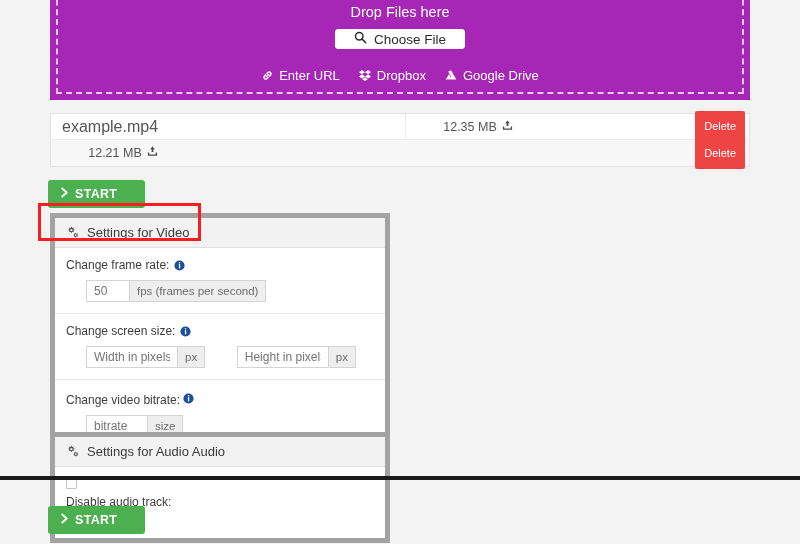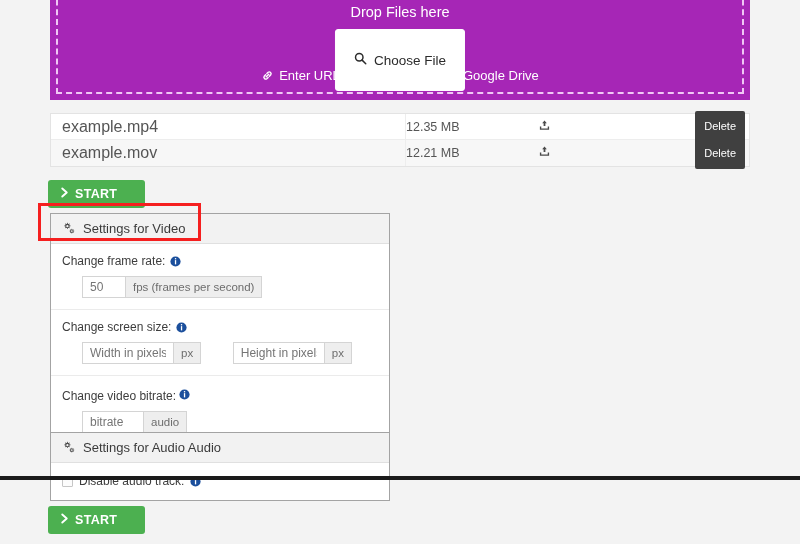--- a/index.html
+++ b/index.html
@@ -52,21 +52,21 @@
   }
   .choose-file {
     position: absolute;
     left: 50%;
     transform: translateX(-50%);
     top: 75px;
     background: #ffffff;
     color: #2b2b2b;
     border: 1px solid #ffffff;
     border-radius: 3px;
-    padding: 22px 18px;
+    padding: 1px 18px;
     font-size: 13.5px;
     cursor: pointer;
     display: flex;
     align-items: center;
     gap: 7px;
     white-space: nowrap;
   }
   .dz-links {
     position: absolute;
     left: 0;
@@ -119,39 +119,39 @@
     height: 100%;
     display: flex;
     align-items: center;
     overflow: hidden;
     white-space: nowrap;
   }
   .fr-size {
     flex: 0 0 150px;
     display: flex;
     align-items: center;
-    justify-content: space-between;
+    justify-content: center;
     gap: 5px;
     color: #555555;
     font-size: 12.5px;
     padding-right: 6px;
     box-sizing: border-box;
   }
   .fr-mid {
     flex: 1 1 auto;
   }
   .fr-actions {
     flex: 0 0 72px;
     display: flex;
     justify-content: flex-end;
     padding-right: 4px;
     box-sizing: border-box;
   }
   .delete-btn {
-    background: #404040;
+    background: #ef4444;
     color: #ffffff;
     border: none;
     border-radius: 2px;
     font-size: 11px;
     padding: 9px 9px;
     cursor: pointer;
     font-family: "Liberation Sans", sans-serif;
     line-height: 13px;
   }
 
@@ -173,21 +173,21 @@
   }
   #start-top { position: absolute; left: 48px; top: 180px; }
   #start-bottom { position: absolute; left: 48px; top: 506px; }
 
   
   .panel {
     position: absolute;
     left: 50px;
     width: 340px;
     background: #ffffff;
-    border: 1px solid #a3a3a3;
+    border: 5px solid #a3a3a3;
     box-sizing: border-box;
   }
   #panel-video { top: 213px; }
   #panel-audio { top: 432px; }
 
   .panel-head {
     background: #f2f2f2;
     border-bottom: 1px solid #e0e0e0;
     padding: 7px 11px;
     font-size: 13px;
@@ -247,24 +247,25 @@
     white-space: nowrap;
   }
   #fps-input { width: 44px; }
   #width-input { width: 92px; }
   #height-input { width: 92px; }
   #bitrate-input { width: 62px; }
 
   .checkbox-row {
     padding: 11px 11px 12px 11px;
     display: flex;
-    align-items: center;
+    align-items: flex-start;
     gap: 6px;
     font-size: 12px;
     color: #3d3d3d;
+    flex-direction: column;
   }
   .chk {
     width: 11px;
     height: 11px;
     border: 1px solid #c6c6c6;
     background: #fcfcfc;
     display: inline-block;
     box-sizing: border-box;
     cursor: pointer;
     border-radius: 1px;
@@ -369,21 +370,20 @@
           </svg>
         </span>
       </div>
       <div class="fr-mid"></div>
       <div class="fr-actions">
         <button class="delete-btn">Delete</button>
       </div>
     </div>
 
     <div class="file-row alt">
-      <div class="fr-name">example.mov</div>
       <div class="fr-size">
         <span>12.21 MB</span>
         <span>
           <svg width="11" height="11" viewBox="0 0 16 16" fill="#4a4a4a">
             <path d="M8 0.8 L11.4 4.6 L9.3 4.6 L9.3 8.6 L6.7 8.6 L6.7 4.6 L4.6 4.6 Z"></path>
             <path d="M1.3 9.6 L3.3 9.6 L3.3 12.3 L12.7 12.3 L12.7 9.6 L14.7 9.6 L14.7 14.3 L1.3 14.3 Z"></path>
           </svg>
         </span>
       </div>
       <div class="fr-mid"></div>
@@ -462,21 +462,21 @@
           <span class="info-icon">
             <svg width="11" height="11" viewBox="0 0 16 16">
               <circle cx="8" cy="8" r="7.4" fill="#1b4f9c"></circle>
               <rect x="7.1" y="3" width="1.9" height="1.9" fill="#ffffff"></rect>
               <rect x="7.1" y="6" width="1.9" height="6.2" fill="#ffffff"></rect>
             </svg>
           </span>
         </div>
         <div class="input-group">
           <input id="bitrate-input" class="ig-input" type="text" placeholder="bitrate" style="">
-          <span class="ig-addon">audio</span>
+          <span class="ig-addon">size</span>
         </div>
       </div>
 
     </div>
   </div>
 
   <div id="panel-audio" class="panel">
     <div class="panel-head">
       <span class="gears-icon">
         <svg width="14" height="13" viewBox="0 0 18 16" fill="#4a4a4a">

